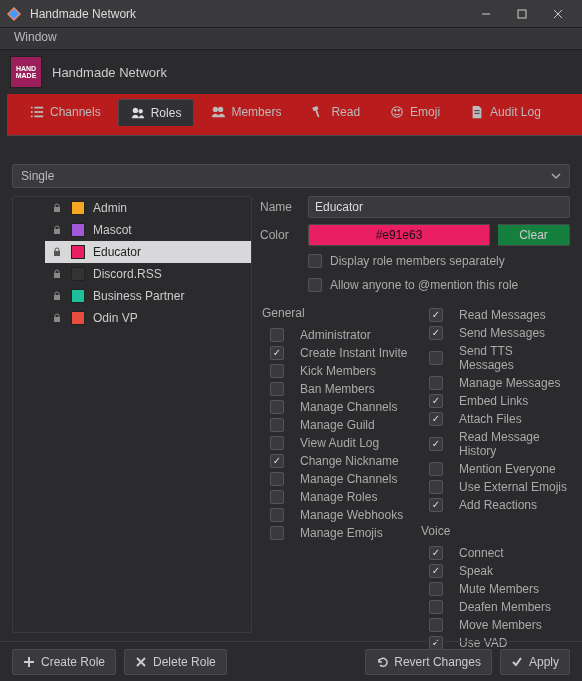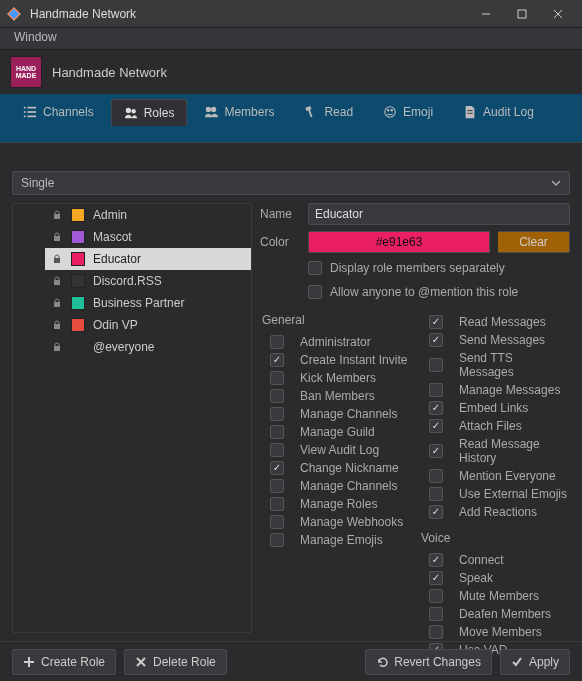--- a/index.html
+++ b/index.html
@@ -6,39 +6,39 @@
 body { background: #2b2b2e; color: #ccc; font-size: 12px; width: 582px; height: 681px; overflow: hidden; display: flex; flex-direction: column; }
 .titlebar { height: 28px; background: #3a3a3d; display: flex; align-items: center; padding: 0 6px; border-bottom: 1px solid #1e1e1e; }
 .titlebar .app-icon { width: 16px; height: 16px; margin-right: 8px; }
 .titlebar .title { flex: 1; color: #ddd; font-size: 12px; }
 .titlebar .winbtn { width: 36px; height: 28px; display: flex; align-items: center; justify-content: center; color: #ccc; }
 .menubar { height: 22px; background: #35353a; display: flex; align-items: flex-start; padding: 0 6px; border-bottom: 1px solid #1e1e1e; }
 .menubar .menuitem { padding: 2px 8px; color: #bbb; }
 .header { height: 44px; background: #2b2b2e; display: flex; align-items: center; padding: 6px 10px; gap: 10px; }
 .header .logo { width: 32px; height: 32px; background: #9a1f5a; color: #fff; display: flex; align-items: center; justify-content: center; font-size: 7px; font-weight: bold; text-align: center; line-height: 1; border: 1px solid #222; }
 .header .servername { color: #ccc; font-size: 13px; }
-.tabs { display: flex; gap: 4px; padding: 4px 10px 17px 10px; background: #0c4a6e; border-bottom: 1px solid #48484c; }
+.tabs { display: flex; gap: 4px; padding: 4px 10px 10px 10px; background: #b91c1c; border-bottom: 1px solid #48484c; margin-left: 7px; }
 .tab { display: flex; align-items: center; gap: 6px; padding: 6px 12px; color: #bbb; border: 1px solid transparent; border-bottom: none; border-radius: 3px 3px 0 0; }
 .tab svg { width: 14px; height: 14px; }
 .tab.active { background: #313135; border-color: #48484c; color: #ddd; position: relative; top: 1px; }
 .selector-row { padding: 8px 12px; }
 .selector { width: 100%; height: 24px; background: #3a3a3e; border: 1px solid #4a4a4e; border-radius: 2px; display: flex; align-items: center; padding: 0 8px; color: #bbb; justify-content: space-between; margin-top: 20px; }
 .content { display: flex; padding: 0 12px 8px 12px; gap: 8px; flex: 1; min-height: 0; }
 .rolelist { width: 240px; background: #2b2b2e; border: 1px solid #3a3a3e; border-radius: 2px; overflow: hidden; display: flex; flex-direction: column; padding-left: 32px; }
 .roleitems { flex: 1; }
 .roleitem { display: flex; align-items: center; height: 22px; padding: 0 6px; gap: 8px; color: #ccc; }
 .roleitem.selected { background: #d8d8da; color: #222; }
 .lock { width: 12px; display: flex; justify-content: center; }
 .swatch { width: 14px; height: 14px; border: 1px solid #222; }
 .detail { flex: 1; display: flex; flex-direction: column; gap: 6px; }
 .formrow { display: flex; align-items: center; gap: 8px; }
 .formrow .label { width: 40px; color: #aaa; }
 .textinput { flex: 1; height: 22px; background: #3a3a3e; border: 1px solid #4a4a4e; border-radius: 2px; color: #ddd; padding: 0 6px; display: flex; align-items: center; }
 .colorrow .colorfield { flex: 1; height: 22px; display: flex; align-items: center; justify-content: center; color: #111; font-weight: 500; border: 1px solid #4a4a4e; border-radius: 2px 0 0 2px; }
-.colorrow .clearbtn { width: 72px; height: 22px; background: #a16207; border: 1px solid #4a4a4e; border-left: none; border-radius: 0 2px 2px 0; display: flex; align-items: center; justify-content: center; color: #ccc; }
+.colorrow .clearbtn { width: 72px; height: 22px; background: #15803d; border: 1px solid #4a4a4e; border-left: none; border-radius: 0 2px 2px 0; display: flex; align-items: center; justify-content: center; color: #ccc; }
 .checkline { display: flex; align-items: center; gap: 8px; padding: 2px 0 2px 48px; color: #aaa; }
 .checkbox { width: 14px; height: 14px; background: #3a3a3e; border: 1px solid #555; border-radius: 2px; display: flex; align-items: center; justify-content: center; flex-shrink: 0; }
 .checkbox.checked::after { content: "✓"; color: #ddd; font-size: 10px; line-height: 1; }
 .perms { display: flex; gap: 8px; margin-top: 6px; }
 .permcol { flex: 1; }
 .permcol .colhead { color: #aaa; margin-bottom: 6px; padding-left: 2px; }
 .permcol .permline { display: flex; align-items: center; gap: 16px; padding: 2px 0 2px 10px; color: #aaa; font-size: 12px; }
 .permgroup { margin-bottom: 10px; }
 .bottombar { height: 40px; display: flex; align-items: center; padding: 0 12px; gap: 8px; border-top: 1px solid #3a3a3e; }
 .btn { height: 26px; background: #3a3a3e; border: 1px solid #4a4a4e; border-radius: 2px; display: flex; align-items: center; gap: 6px; padding: 0 10px; color: #ccc; justify-content: center; }
@@ -202,30 +202,20 @@
         <div class="roleitem">
           <div class="lock">
             <svg width="10" height="10" viewBox="0 0 10 10">
               <rect x="2" y="4" width="6" height="5" fill="#888"></rect>
               <path d="M3 4V3a2 2 0 0 1 4 0v1" fill="none" stroke="#888" stroke-width="1"></path>
             </svg>
           </div>
           <div class="swatch" style="background: rgb(231, 76, 60);"></div>
           <div>Odin VP</div>
         </div>
-        <div class="roleitem">
-          <div class="lock">
-            <svg width="10" height="10" viewBox="0 0 10 10">
-              <rect x="2" y="4" width="6" height="5" fill="#888"></rect>
-              <path d="M3 4V3a2 2 0 0 1 4 0v1" fill="none" stroke="#888" stroke-width="1"></path>
-            </svg>
-          </div>
-          <div class="swatch" style="visibility: hidden;"></div>
-          <div>@everyone</div>
-        </div>
       </div>
   </div>
 
   <div class="detail">
     <div class="formrow">
       <div class="label">Name</div>
       <div class="textinput">
           <span>Educator</span>
         </div>
     </div>

